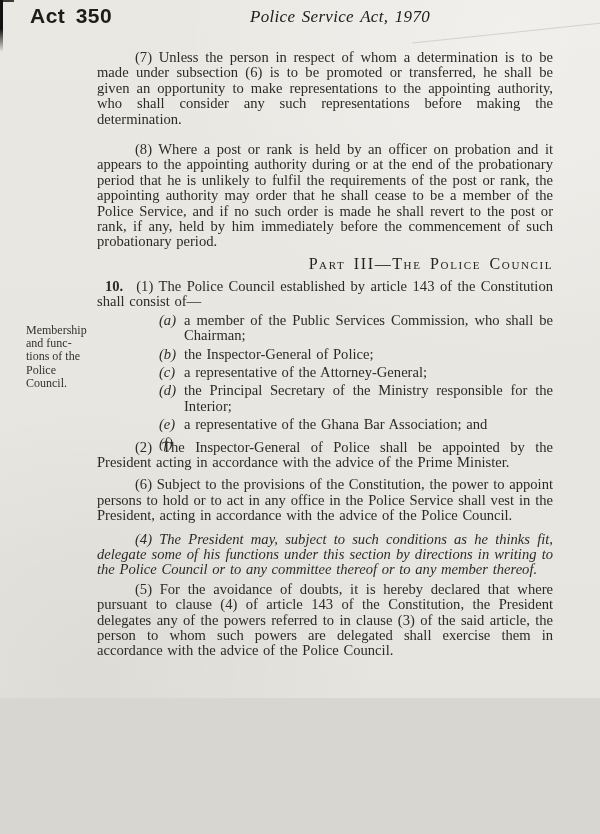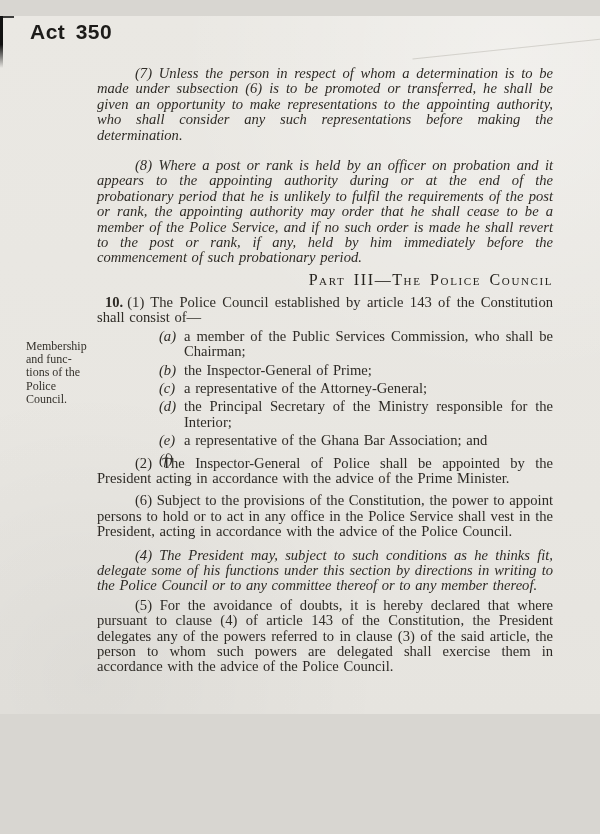--- a/index.html
+++ b/index.html
@@ -1,21 +1,21 @@
 <!DOCTYPE html>
 <html><head>
 <meta charset="utf-8">
 <style>
   html, body { margin: 0; padding: 0; }
   body { background: #d8d6d1; }
   .page {
     position: relative;
     width: 600px;
     height: 698px;
-    margin: 16px auto;
+    margin: 0 auto;
     overflow: hidden;
     background:
       radial-gradient(circle at 15% 95%, rgba(0,0,0,0.04), transparent 35%),
       radial-gradient(circle at 85% 5%, rgba(255,255,255,0.35), transparent 40%),
       linear-gradient(#eae8e3, #e8e6e1 70%, #e6e4df);
     color: #2e2b26;
     font-family: "Liberation Serif", "DejaVu Serif", serif;
   }
   .scan-edge-left {
     position: absolute; left: 0; top: 0; width: 3px; height: 52px;
@@ -47,33 +47,33 @@
   .margin-note {
     position: absolute; left: 26px; top: 324px; width: 66px;
     font-size: 12px; line-height: 13.2px;
     color: #34312b;
   }
   .body-col {
     position: absolute; left: 97px; top: 50px; width: 456px;
     font-size: 14.6px; line-height: 15.4px;
   }
   .body-col p { margin: 0; text-align: justify; word-spacing: 1px; }
-  p.para { text-indent: 38px; font-style: italic; }
+  p.para { text-indent: 38px; }
   p.p8 { margin-top: 15px; }
   .part-heading {
     margin-top: 5px;
     padding-left: 28px;
     text-align: right;
     font-variant: small-caps;
     font-size: 16px; line-height: 18px;
     letter-spacing: 1.6px; word-spacing: 3px;
     color: #26231e;
   }
   p.sec-intro { margin-top: 6px; text-indent: 8px; }
-  .sec-num { font-weight: bold; padding-right: 4px; }
+  .sec-num { font-weight: bold; padding-right: 13px; }
   .item { position: relative; margin-top: 3px; padding-left: 87px; }
   .item-letter {
     position: absolute; left: 62px; top: 0;
     font-style: italic;
   }
   .item-text { display: block; text-align: justify; word-spacing: 1px; }
   p.subsec { margin-top: 7px; text-indent: 38px; }
   p.subsec4 { margin-top: 8px; font-style: italic; }
   p.subsec5 { margin-top: 4px; }
   .page-number {
@@ -84,20 +84,21 @@
 </head>
 <body>
 
 <div class="page">
 
   <div class="scan-edge-left"></div>
   <div class="scan-edge-top"></div>
   <div class="crease"></div>
 
   <div class="act-number">Act 350</div>
+  <div class="running-title">Police Service Act, 1970</div>
 
   <div class="margin-note">
     <div>Membership</div>
     <div>and func-</div>
     <div>tions of the</div>
     <div>Police</div>
     <div>Council.</div>
   </div>
 
   <div class="body-col">
@@ -109,21 +110,21 @@
     <div class="part-heading">Part III—The Police Council</div>
 
     <p class="sec-intro"><span class="sec-num">10.</span><span>(1) The Police Council established by article 143 of the Constitution shall consist of—</span></p>
 
     <div class="item">
       <span class="item-letter">(a)</span>
       <span class="item-text">a member of the Public Services Commission, who shall be Chairman;</span>
     </div>
     <div class="item">
       <span class="item-letter">(b)</span>
-      <span class="item-text">the Inspector-General of Prime;</span>
+      <span class="item-text">the Inspector-General of Police;</span>
     </div>
     <div class="item">
       <span class="item-letter">(c)</span>
       <span class="item-text">a representative of the Attorney-General;</span>
     </div>
     <div class="item">
       <span class="item-letter">(d)</span>
       <span class="item-text">the Principal Secretary of the Ministry responsible for the Interior;</span>
     </div>
     <div class="item">

